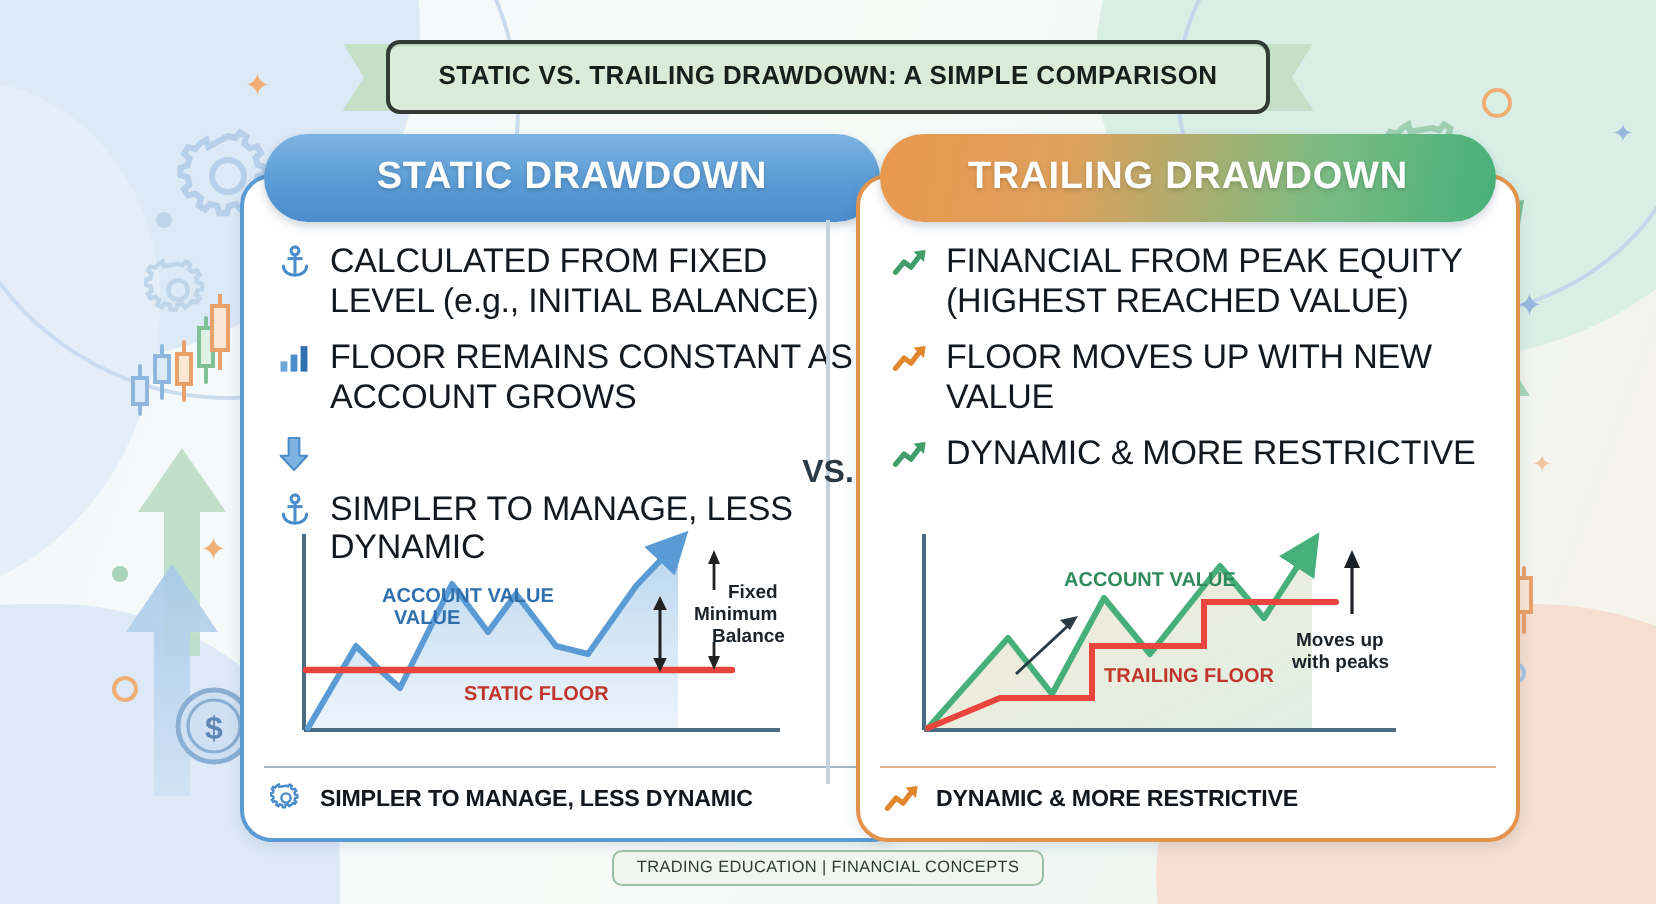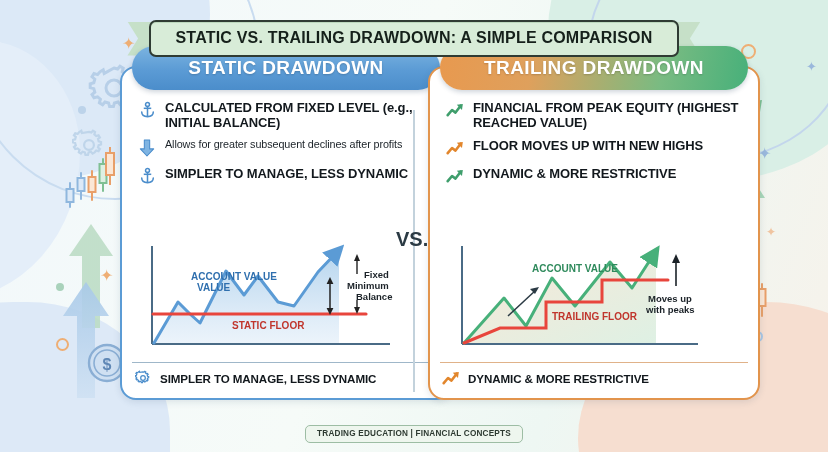--- a/index.html
+++ b/index.html
@@ -66,27 +66,27 @@
   .ribbon-tail.right { clip-path: polygon(0 0, 100% 0, 62% 50%, 100% 100%, 0 100%); margin-left:-6px; }
   #title-banner {
     background:#d8ecd8;
     border:2px solid #2f3b33;
     border-radius:7px;
     padding:7px 24px 8px;
     position:relative; z-index:2;
     box-shadow:0 1px 0 #bcd8bd inset;
   }
   #title-banner span {
-    font-size:16px; font-weight:bold; letter-spacing:.2px;
+    font-size:13px; font-weight:bold; letter-spacing:.2px;
     color:#15201a; white-space:nowrap;
   }
 
   
   .panel {
-    position:absolute; top:66px; width:332px; height:334px;
+    position:absolute; top:87px; width:332px; height:334px;
     background:#ffffff;
     border-radius:16px;
     box-shadow:0 2px 7px rgba(40,70,100,.13);
   }
   #panel-left  { left:120px; border:2px solid #5b9bd5; }
   #panel-right { left:428px; border:2px solid #e2944c;padding-left:32px; }
 
   .panel-head {
     position:absolute; left:10px; right:10px; top:-22px; height:44px;
     border-radius:22px;
@@ -101,21 +101,21 @@
   }
 
   
   .bullets { position:absolute; left:14px; right:12px; top:32px; }
   .bullet { display:flex; align-items:flex-start; margin-bottom:8px; }
   .bullet .ico {
     width:22px; min-width:22px; height:20px; margin-right:7px;
     display:flex; align-items:center; justify-content:center;
   }
   .bullet .txt {
-    font-size:13px; font-weight:bold; line-height:1.17;
+    font-size:17px; font-weight:normal; line-height:1.17;
     color:#12181d; letter-spacing:-.1px;
   }
   .bullet.soft .txt { font-weight:normal; font-size:10.8px; color:#1b2228; }
 
   
   .chart { position:absolute; left:12px; right:10px; top:172px; height:120px; }
   .chart svg { display:block; }
 
   
   .foot {
@@ -127,34 +127,34 @@
   .foot .ico { width:22px; min-width:22px; margin-right:6px; display:flex; align-items:center; justify-content:center;}
   .foot .txt { font-size:11.6px; font-weight:bold; color:#11171c; letter-spacing:-.1px; }
 
   
   #vs-line {
     position:absolute; left:413px; top:110px; width:2px; height:282px;
     background:#c3d2dc;
   }
   #vs-label {
     position:absolute; left:396px; top:228px; width:36px;
-    font-size:20px; font-weight:bold; color:#2b3a44;
+    text-align:center; font-size:16px; font-weight:bold; color:#2b3a44;
     background:transparent;
   }
 
   
   #bottom-tag {
     position:absolute; left:0; right:0; bottom:9px;
     display:flex; justify-content:center;
   }
   #bottom-tag div {
     border:1px solid #9dbda4; border-radius:5px;
     background:#eef6ee;
     padding:3px 11px 4px;
-    font-size:8.2px; font-weight:bold; letter-spacing:.2px; color:#2d3a31;
+    font-size:8.2px; font-weight:normal; letter-spacing:.2px; color:#2d3a31;
   }
 </style>
 </head>
 <body>
 
 <div id="stage">
 
   <div class="blob blob-tl"></div>
   <div class="blob blob-tl2"></div>
   <div class="blob blob-bl"></div>
@@ -285,28 +285,37 @@
           <svg width="17" height="18" viewBox="0 0 20 20">
             <circle cx="10" cy="3.4" r="2.3" fill="none" stroke="#4b8dcb" stroke-width="1.8"></circle>
             <line x1="10" y1="5.6" x2="10" y2="17" stroke="#4b8dcb" stroke-width="1.8"></line>
             <line x1="5.6" y1="8" x2="14.4" y2="8" stroke="#4b8dcb" stroke-width="1.8"></line>
             <path d="M3.2 12.4c0 3.4 3 5.4 6.8 5.4s6.8-2 6.8-5.4" fill="none" stroke="#4b8dcb" stroke-width="1.8" stroke-linecap="round"></path>
           </svg>
         </span>
         <span class="txt">CALCULATED FROM FIXED LEVEL (e.g., INITIAL BALANCE)</span>
       </div>
 
+      <div class="bullet">
+        <span class="ico">
+          <svg width="17" height="16" viewBox="0 0 20 18">
+            <rect x="1.5" y="11" width="4" height="6" fill="#6aa6d8"></rect>
+            <rect x="7.4" y="7" width="4" height="10" fill="#4b8dcb"></rect>
+            <rect x="13.3" y="2" width="4" height="15" fill="#2f6fae"></rect>
+          </svg>
+        </span>
+        <span class="txt">FLOOR REMAINS CONSTANT AS ACCOUNT GROWS</span>
+      </div>
 
       <div class="bullet soft">
         <span class="ico">
           <svg width="16" height="18" viewBox="0 0 18 20">
             <path d="M6 1 L12 1 L12 11 L16.5 11 L9 19 L1.5 11 L6 11 Z" fill="#7fb4e2" stroke="#4b8dcb" stroke-width="1.2" stroke-linejoin="round"></path>
           </svg>
         </span>
-        <span class="txt">Allows for greater subsequent declines after profits</span>
       </div>
 
       <div class="bullet">
         <span class="ico">
           <svg width="17" height="18" viewBox="0 0 20 20">
             <circle cx="10" cy="3.4" r="2.3" fill="none" stroke="#4b8dcb" stroke-width="1.8"></circle>
             <line x1="10" y1="5.6" x2="10" y2="17" stroke="#4b8dcb" stroke-width="1.8"></line>
             <line x1="5.6" y1="8" x2="14.4" y2="8" stroke="#4b8dcb" stroke-width="1.8"></line>
             <path d="M3.2 12.4c0 3.4 3 5.4 6.8 5.4s6.8-2 6.8-5.4" fill="none" stroke="#4b8dcb" stroke-width="1.8" stroke-linecap="round"></path>
           </svg>
@@ -384,21 +393,21 @@
         <span class="txt">FINANCIAL FROM PEAK EQUITY (HIGHEST REACHED VALUE)</span>
       </div>
 
       <div class="bullet">
         <span class="ico">
           <svg width="19" height="16" viewBox="0 0 22 18">
             <path d="M2 15 L7 9 L11 12 L17 4" fill="none" stroke="#e2862c" stroke-width="3" stroke-linejoin="round" stroke-linecap="round"></path>
             <path d="M12.5 3 L19.5 2 L18.5 9 Z" fill="#e2862c"></path>
           </svg>
         </span>
-        <span class="txt">FLOOR MOVES UP WITH NEW HIGHS</span>
+        <span class="txt">FLOOR MOVES UP WITH NEW VALUE</span>
       </div>
 
 
       <div class="bullet">
         <span class="ico">
           <svg width="19" height="16" viewBox="0 0 22 18">
             <path d="M2 15 L7 9 L11 12 L17 4" fill="none" stroke="#3f9e6c" stroke-width="3" stroke-linejoin="round" stroke-linecap="round"></path>
             <path d="M12.5 3 L19.5 2 L18.5 9 Z" fill="#3f9e6c"></path>
           </svg>
         </span>

